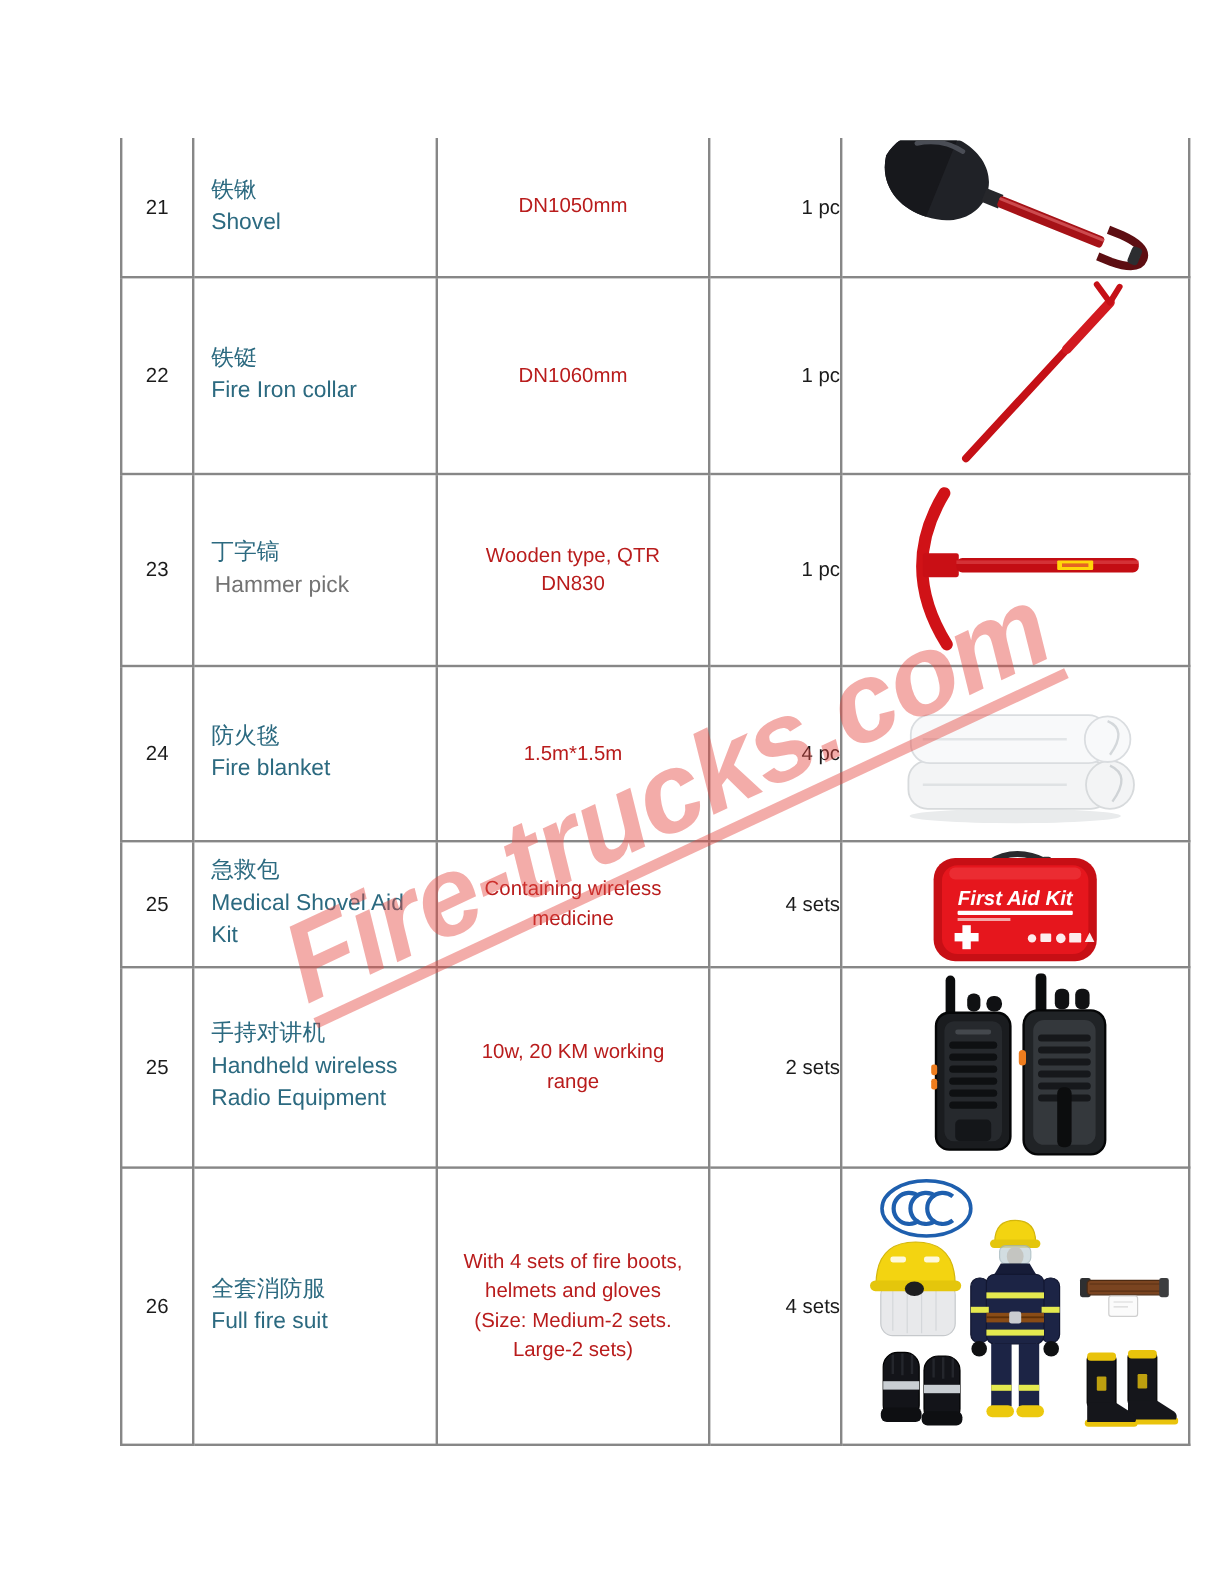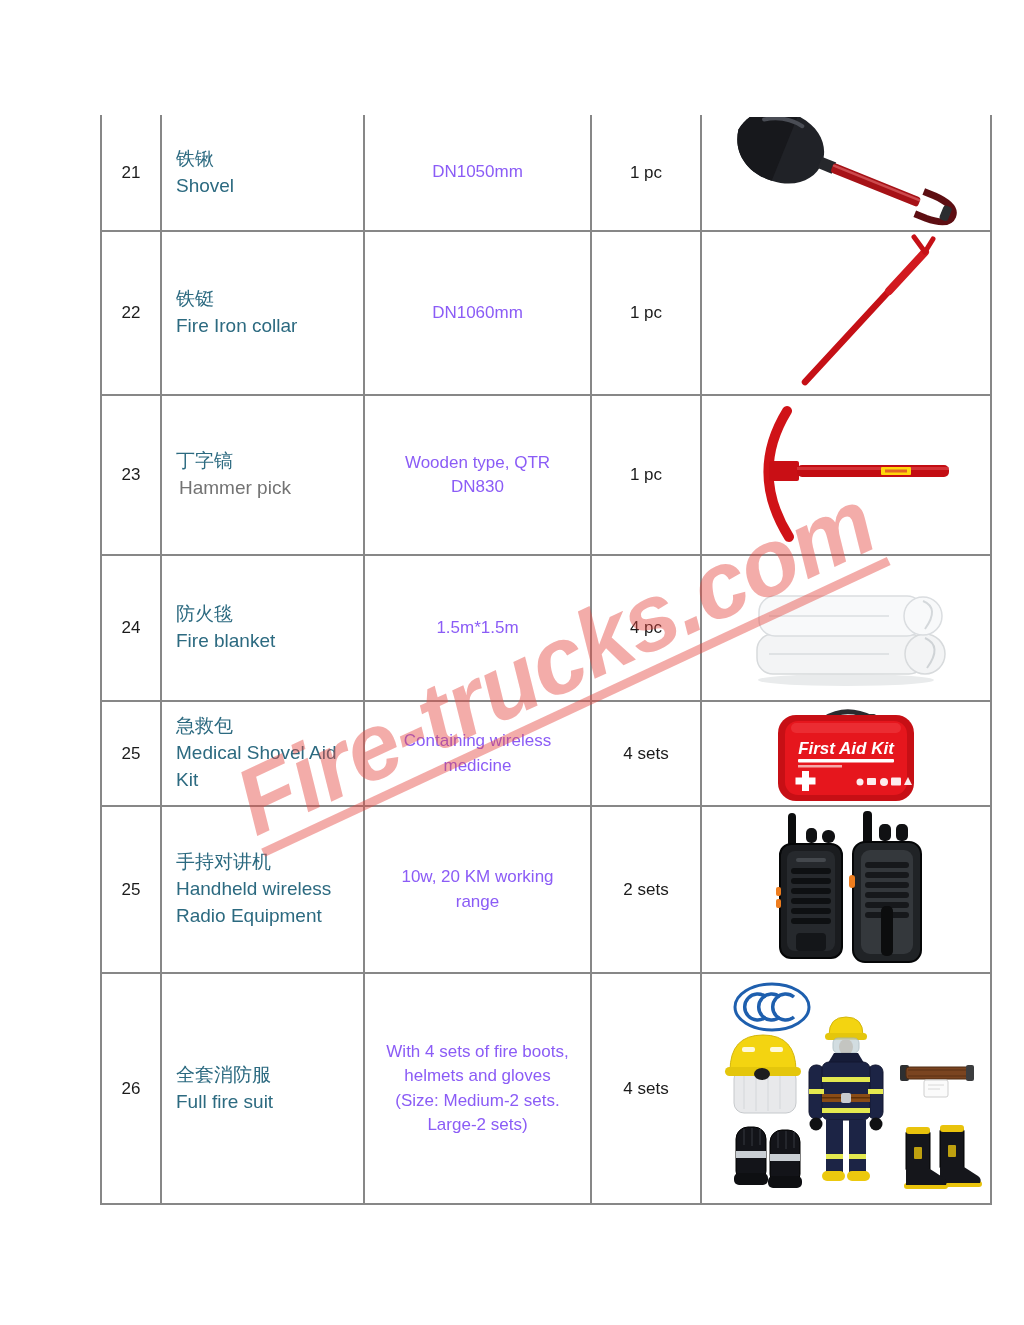--- a/index.html
+++ b/index.html
@@ -13,22 +13,22 @@
   }
   table.equip td {
     border:2px solid #878787; padding:0; vertical-align:middle;
     overflow:hidden;
   }
   table.equip tr:first-child td { border-top:none; }
   .c-no   { text-align:center; color:#1b1b1b; font-size:17px; }
   .c-name { padding-left:14px !important; color:#2c6a80; font-size:19px; line-height:1.42; }
   .c-name .en { white-space:pre-line; }
   .c-name .en.red { color:#737373; padding-left:3px; }
-  .c-spec { text-align:center; color:#8b5cf6; font-size:17px; line-height:1.42; white-space:pre-line; }
-  .c-qty  { text-align:center; color:#1b1b1b; font-size:17px; }
+  .c-spec { text-align:center; color:#b91c1c; font-size:17px; line-height:1.42; white-space:pre-line; }
+  .c-qty  { text-align:right; color:#1b1b1b; font-size:17px; }
   .c-img  { text-align:right; }
   .c-img svg { display:block; margin:0 auto; }
   #watermark {
     position:absolute; left:190px; top:608px; width:730px;
     text-align:center; font-size:94px; font-weight:bold; font-style:italic;
     color:rgba(229,72,65,0.45);
     text-decoration:underline; text-decoration-thickness:9px; text-underline-offset:13px;
     transform:rotate(-25deg); transform-origin:center center;
     pointer-events:none; white-space:nowrap; z-index:5; letter-spacing:-1px;
   }

